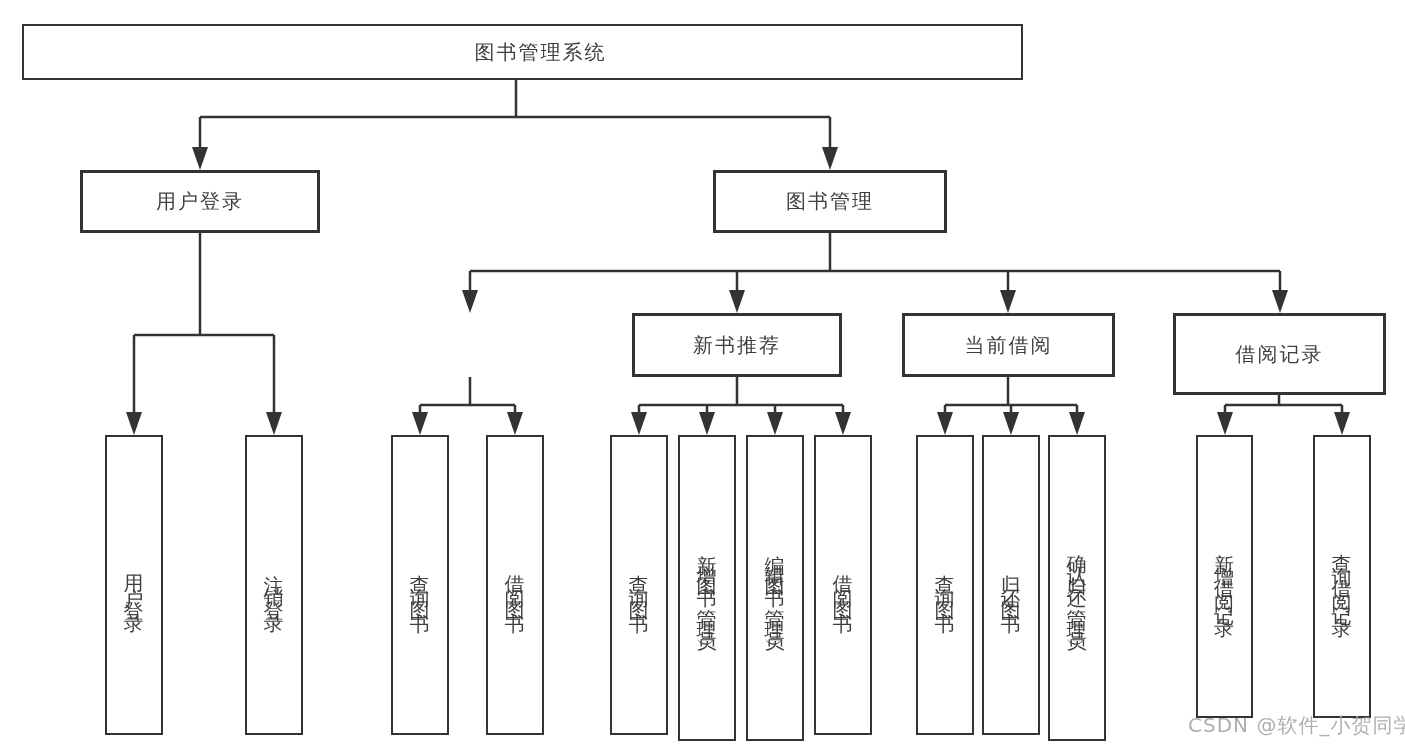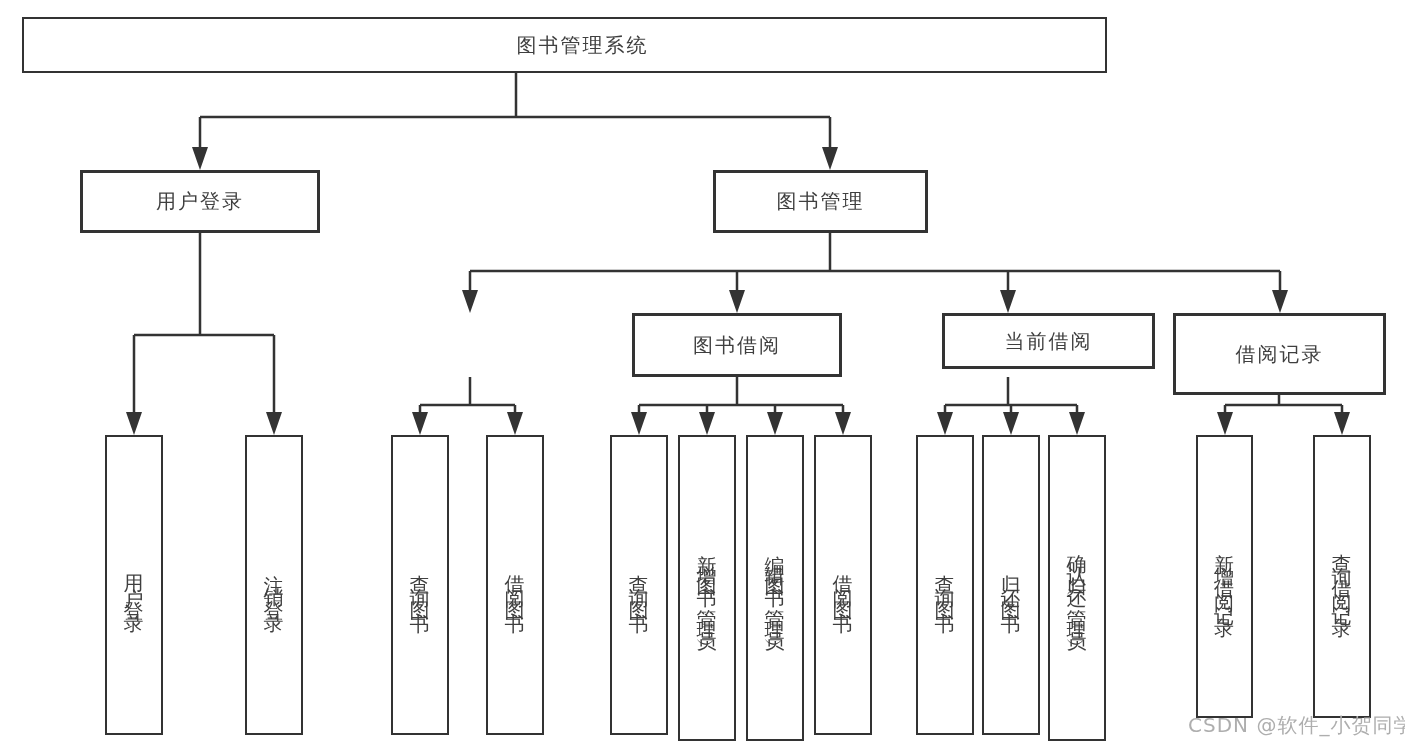--- a/index.html
+++ b/index.html
@@ -72,27 +72,27 @@
       <polygon points="767,412 783,412 775,435"></polygon>
       <polygon points="835,412 851,412 843,435"></polygon>
       <polygon points="937,412 953,412 945,435"></polygon>
       <polygon points="1003,412 1019,412 1011,435"></polygon>
       <polygon points="1069,412 1085,412 1077,435"></polygon>
       <polygon points="1217,412 1233,412 1225,435"></polygon>
       <polygon points="1334,412 1350,412 1342,435"></polygon>
     </g>
   </svg>
 
-  <div class="node root" style="left:22px;top:17px;width:1085px;height:56px;padding-left:36px;">图书管理系统</div>
+  <div class="node root" style="left:22px;top:24px;width:1001px;height:56px;padding-left:36px;">图书管理系统</div>
 
   <div class="node" style="left:80px;top:170px;width:240px;height:63px;">用户登录</div>
-  <div class="node" style="left:713px;top:170px;width:215px;height:63px;">图书管理</div>
+  <div class="node" style="left:713px;top:170px;width:234px;height:63px;">图书管理</div>
 
-  <div class="node" style="left:632px;top:313px;width:210px;height:64px;">图书借阅</div>
-  <div class="node" style="left:902px;top:313px;width:213px;height:56px;margin-left:40px;">当前借阅</div>
+  <div class="node" style="left:632px;top:313px;width:210px;height:64px;">新书推荐</div>
+  <div class="node" style="left:902px;top:313px;width:213px;height:64px;">当前借阅</div>
   <div class="node" style="left:1173px;top:313px;width:213px;height:82px;">借阅记录</div>
 
   <div class="node leaf" style="left:105px;top:435px;width:58px;height:300px;">用户登录</div>
   <div class="node leaf" style="left:245px;top:435px;width:58px;height:300px;">注销登录</div>
 
   <div class="node leaf" style="left:391px;top:435px;width:58px;height:300px;">查询图书</div>
   <div class="node leaf" style="left:486px;top:435px;width:58px;height:300px;">借阅图书</div>
 
   <div class="node leaf" style="left:610px;top:435px;width:58px;height:300px;">查询图书</div>
   <div class="node leaf leaf-long" style="left:678px;top:435px;width:58px;height:306px;">新增图书（管理员）</div>

